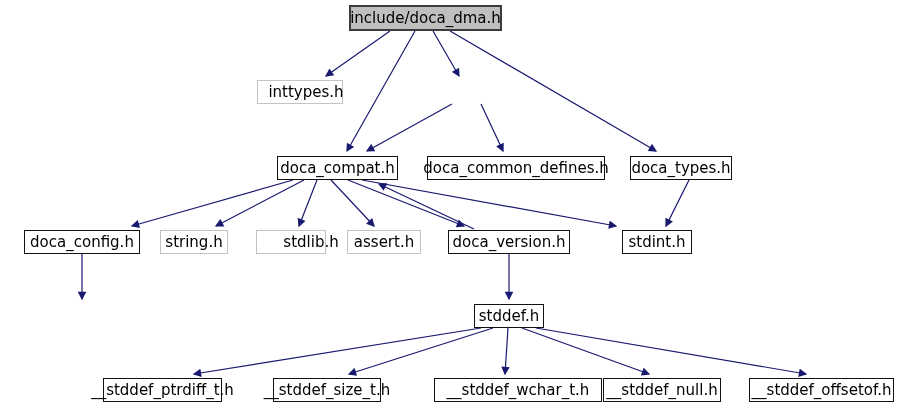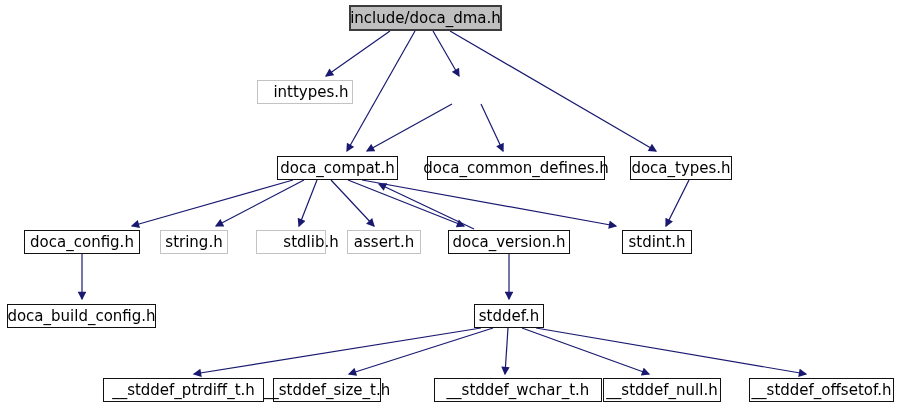--- a/index.html
+++ b/index.html
@@ -61,35 +61,34 @@
     <line x1="509" y1="254" x2="509" y2="299" marker-end="url(#ah)"></line>
     <line x1="481" y1="328" x2="194" y2="374" marker-end="url(#ah)"></line>
     <line x1="493" y1="328" x2="349" y2="374" marker-end="url(#ah)"></line>
     <line x1="508" y1="328" x2="505" y2="374" marker-end="url(#ah)"></line>
     <line x1="522" y1="328" x2="649" y2="374" marker-end="url(#ah)"></line>
     <line x1="536" y1="328" x2="806" y2="374" marker-end="url(#ah)"></line>
   </svg>
 
   <div class="node root" style="left:349px;top:5px;width:153px;">include/doca_dma.h</div>
 
-  <div class="node external" style="left:257px;top:80px;width:96px;padding-left:12px;">inttypes.h</div>
+  <div class="node external" style="left:257px;top:80px;width:86px;padding-left:12px;">inttypes.h</div>
 
   <div class="node" style="left:277px;top:156px;width:121px;">doca_compat.h</div>
   <div class="node" style="left:427px;top:156px;width:178px;">doca_common_defines.h</div>
   <div class="node" style="left:630px;top:156px;width:102px;">doca_types.h</div>
 
   <div class="node" style="left:24px;top:230px;width:116px;">doca_config.h</div>
   <div class="node external" style="left:160px;top:230px;width:68px;">string.h</div>
   <div class="node external" style="left:256px;top:230px;width:70px;padding-left:40px;">stdlib.h</div>
   <div class="node external" style="left:347px;top:230px;width:74px;text-align:center;">assert.h</div>
   <div class="node" style="left:448px;top:230px;width:122px;">doca_version.h</div>
   <div class="node" style="left:622px;top:230px;width:70px;">stdint.h</div>
 
-  <div class="node" style="left:7px;top:304px;width:149px;">doca_build_config.h</div>
   <div class="node" style="left:474px;top:304px;width:70px;">stddef.h</div>
 
-  <div class="node" style="left:103px;top:378px;width:161px;">__stddef_ptrdiff_t.h</div>
+  <div class="node" style="left:103px;top:378px;width:119px;">__stddef_ptrdiff_t.h</div>
   <div class="node" style="left:273px;top:378px;width:108px;">__stddef_size_t.h</div>
   <div class="node" style="left:434px;top:378px;width:168px;">__stddef_wchar_t.h</div>
   <div class="node" style="left:603px;top:378px;width:118px;">__stddef_null.h</div>
   <div class="node" style="left:749px;top:378px;width:145px;">__stddef_offsetof.h</div>
 
 </div>
 
 </body></html>

